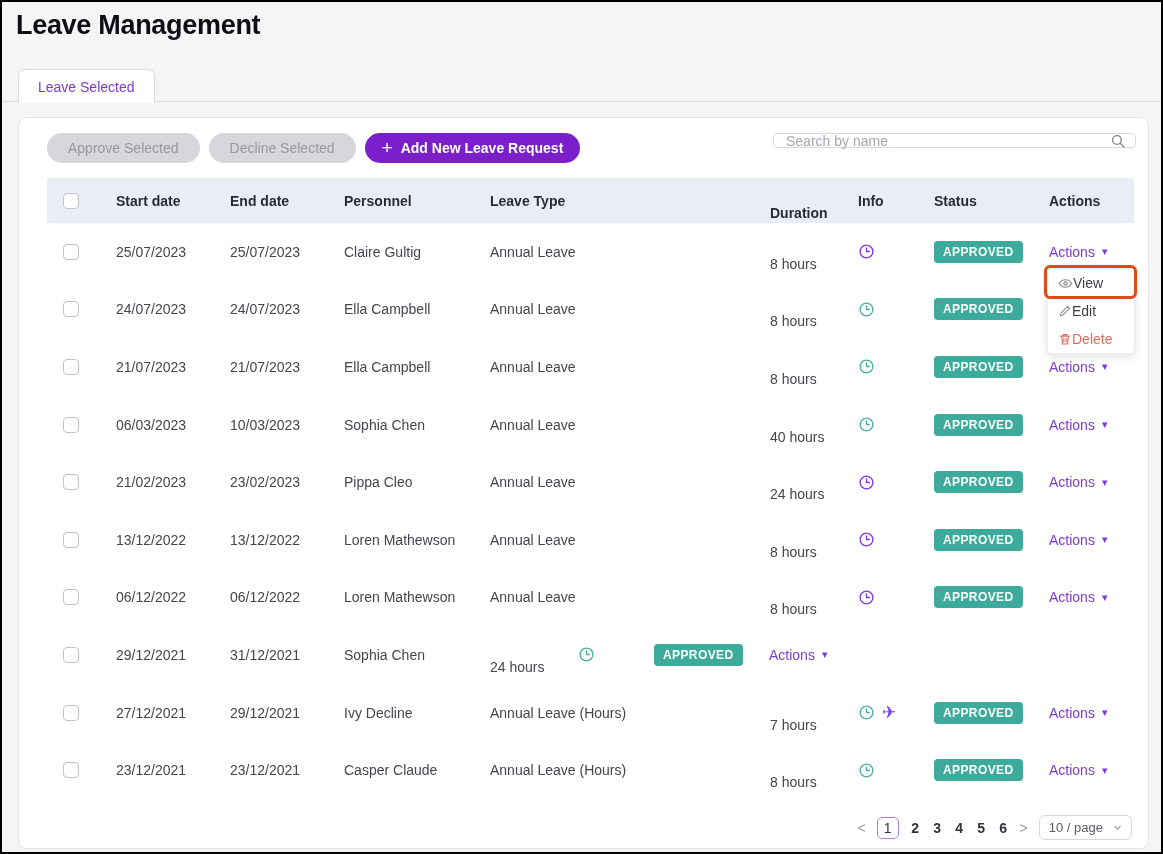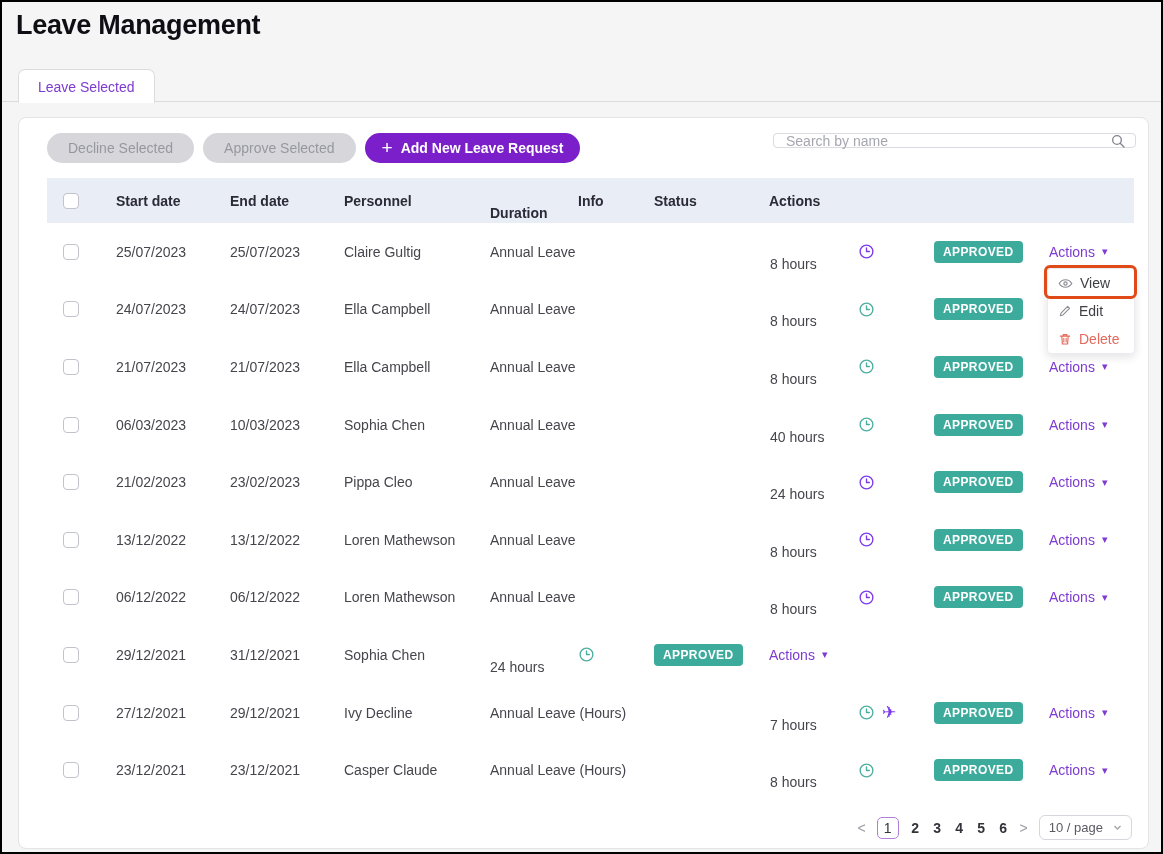--- a/index.html
+++ b/index.html
@@ -75,21 +75,21 @@
     display: inline-flex; align-items: center; gap: 7px;
   }
   .actions-link .caret { font-size: 11px; }
   
   .action-menu {
     position: absolute; left: 1045px; top: 266px; width: 88px; z-index: 5;
     background: #fff; border: 1px solid #ececf0; border-radius: 4px;
     box-shadow: 0 3px 10px rgba(20,20,40,0.12);
   }
   .menu-item {
-    height: 28px; display: flex; align-items: center; gap: 7px;
+    height: 28px; display: flex; align-items: center; 
     padding-left: 10px; font-size: 14px; color: #3e3e46; cursor: pointer;
   }
   .menu-item .mi-icon { display: inline-flex; color: #8c8c94; }
   .menu-item.danger, .menu-item.danger .mi-icon { color: var(--danger-red, #e2695c); }
   .highlight-box {
     position: absolute; left: 1042px; top: 263px; width: 93px; height: 34px;
     border: 3px solid var(--highlight-orange, #e04a18); border-radius: 6px;
     z-index: 6; pointer-events: none;
   }
   
@@ -118,22 +118,22 @@
   <div class="page-title">Leave Management</div>
 
   <div class="tab-line"></div>
   <div class="tab">
     <span>Leave Selected</span>
   </div>
 
   <div class="card">
 
     <div class="toolbar">
+      <button class="btn disabled">Approve Selected</button>
       <button class="btn disabled">Decline Selected</button>
-      <button class="btn disabled">Approve Selected</button>
       <button class="btn primary">
         <span class="plus">+</span>
         <span>Add New Leave Request</span>
       </button>
     </div>
 
     <div class="search-box">
       <input type="text" placeholder="Search by name" style="">
       <span class="mag">
         <svg width="16" height="16" viewBox="0 0 24 24" fill="none" stroke="currentColor" stroke-width="2" stroke-linecap="round">
@@ -143,20 +143,21 @@
       </span>
     </div>
 
     <div class="thead">
       <div class="c c0">
           <span class="checkbox"></span>
         </div>
       <div class="c c1">Start date</div>
       <div class="c c2">End date</div>
       <div class="c c3">Personnel</div>
+      <div class="c c4">Leave Type</div>
       <div class="c c5">Duration</div>
       <div class="c c6">Info</div>
       <div class="c c7">Status</div>
       <div class="c c8">Actions</div>
     </div>
 
     <div class="tbody" id="tbody">
   <div class="trow">
     <div class="c c0">
             <span class="checkbox"></span>

